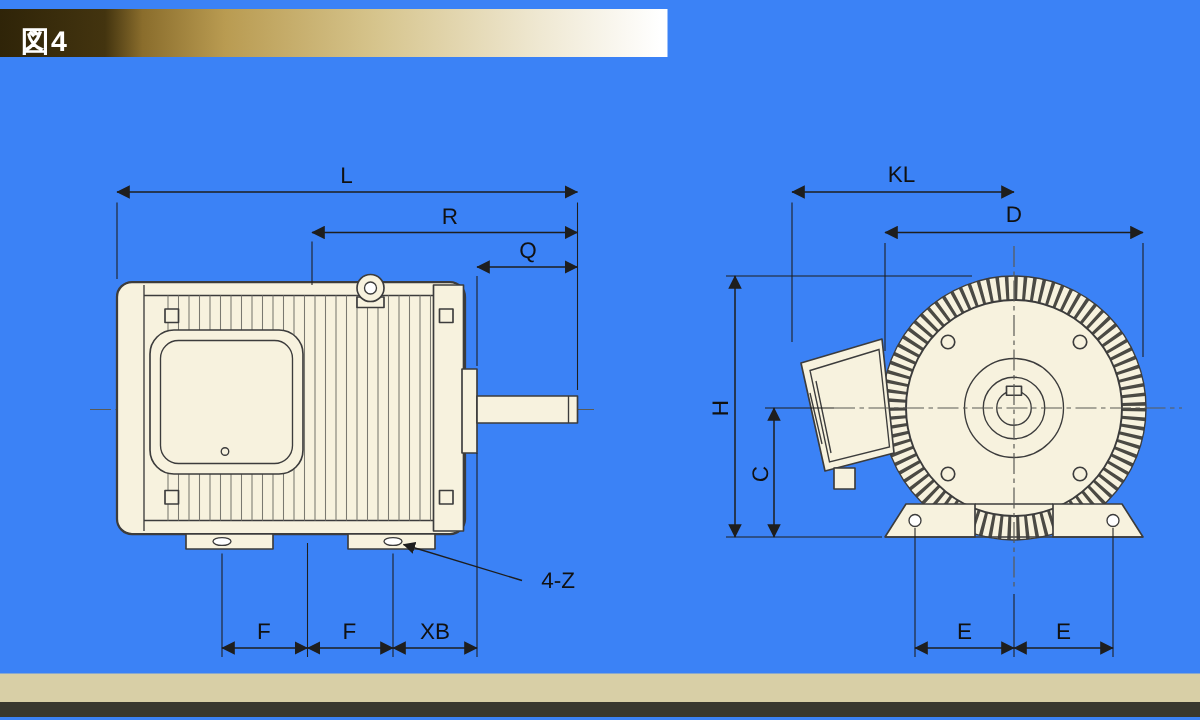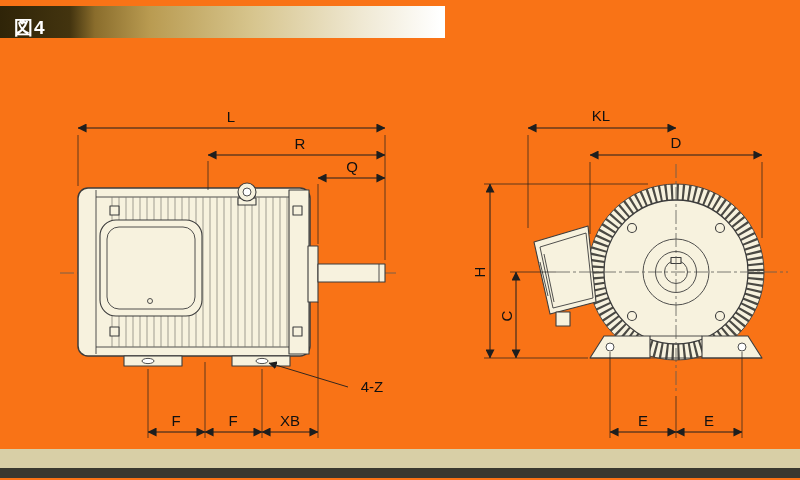--- a/index.html
+++ b/index.html
@@ -1,16 +1,16 @@
 <!DOCTYPE html>
 <html><head>
 <meta charset="utf-8">
 <style>
   html,body{margin:0;padding:0;background:#fff;}
-  .page{position:relative;width:800px;height:480px;background:#f97316;overflow:hidden;
+  .page{position:relative;width:800px;height:480px;background:#3b82f6;overflow:hidden;
         font-family:"Liberation Sans",sans-serif;}
   .banner{position:absolute;left:0;top:6px;width:445px;height:32px;
           background:linear-gradient(90deg,#2f2408 0,#43340f 70px,#8a6d2c 95px,
                      #b99b51 150px,#d6c48c 250px,#efe8d2 360px,#ffffff 440px);}
   .banner-title{position:absolute;left:14px;top:9px;color:#ffffff;
                 font-size:19px;font-weight:bold;letter-spacing:1px;}
   .footer-band{position:absolute;left:0;top:449px;width:800px;height:19px;background:#d8cfa6;}
   .footer-bar{position:absolute;left:0;top:468px;width:800px;height:10px;background:#39382f;}
   svg.drawing{position:absolute;left:0;top:0;}
   .outline{fill:#f7f2de;stroke:#3c3c3c;stroke-width:1.5;stroke-linejoin:round;}

